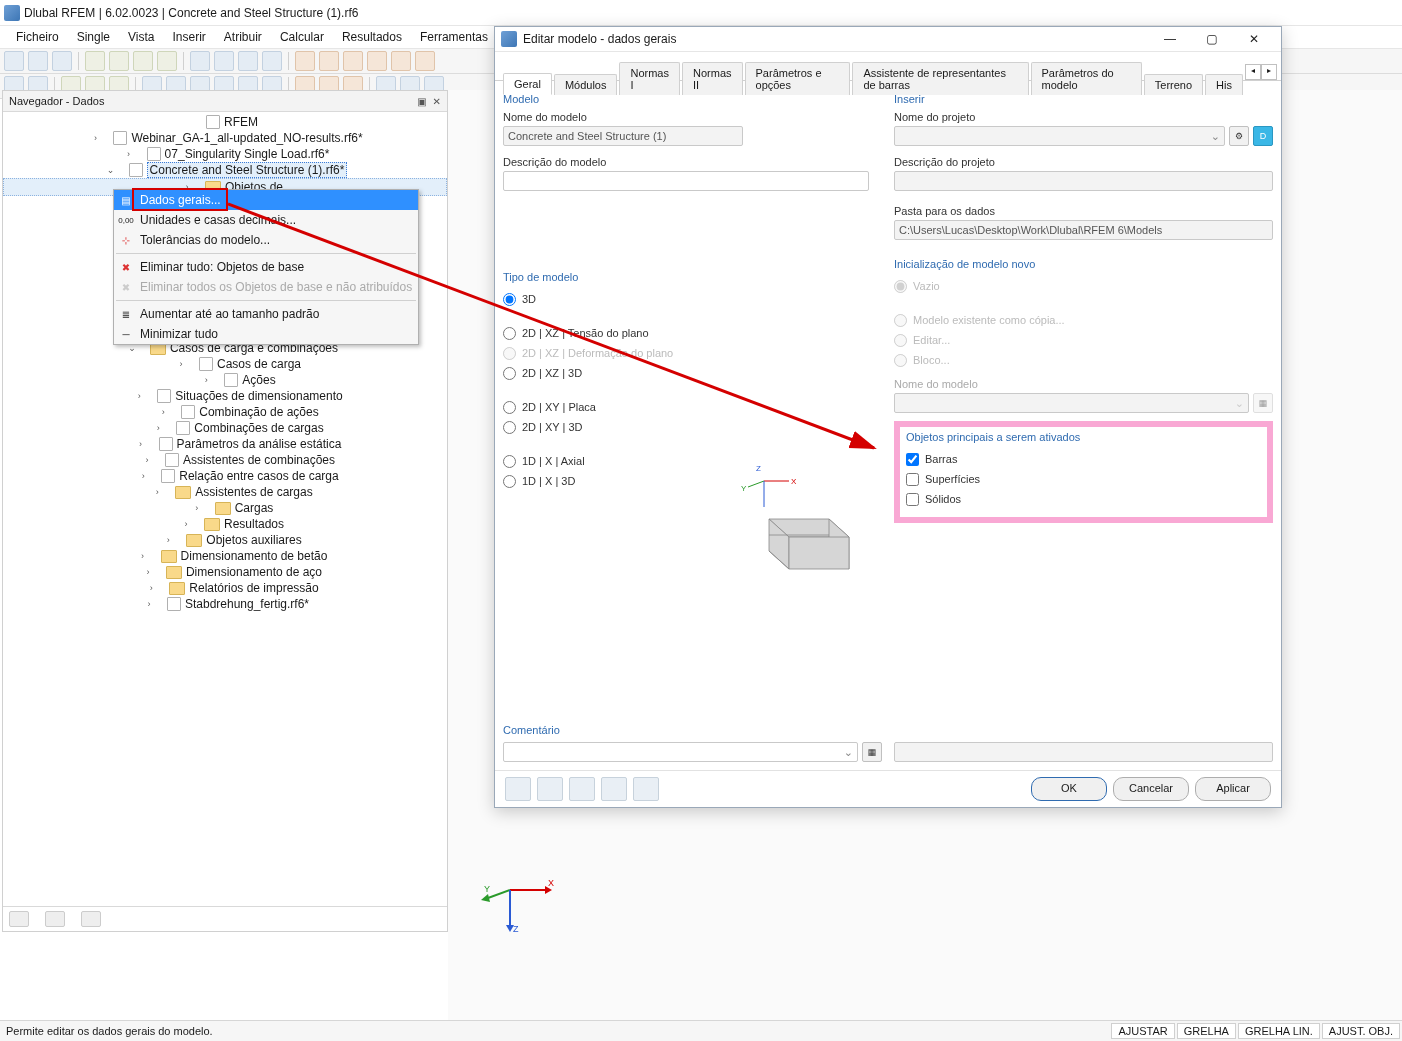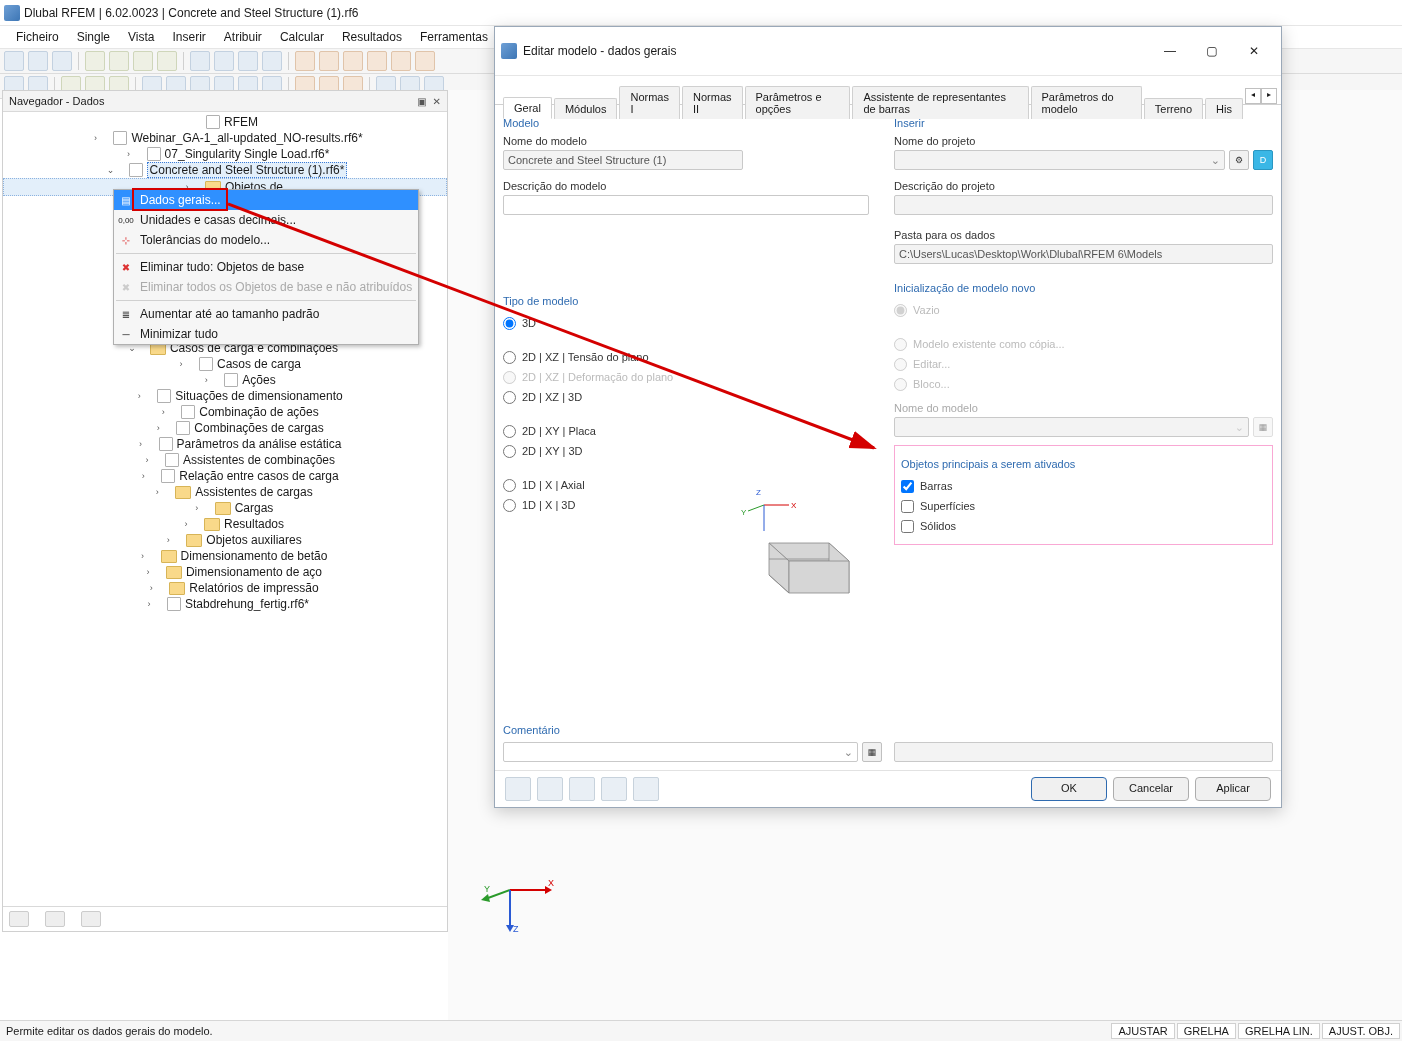--- a/index.html
+++ b/index.html
@@ -30,44 +30,44 @@
   .ctx-row.dis{color:#aaa;}
   .ctx-sep{height:1px;background:#d0d0d0;margin:3px 2px;}
   .ctx-icn{position:absolute;left:4px;width:16px;height:16px;display:flex;align-items:center;justify-content:center;font-size:10px;}
   .ctx-highlight-box{position:absolute;top:188px;left:132px;width:92px;height:19px;border:2px solid #d40000;z-index:60;pointer-events:none;}
   .nav-footer{height:24px;border-top:1px solid #d9d9d9;display:flex;align-items:center;padding-left:6px;gap:16px;}
   .nav-footer span{width:18px;height:14px;display:inline-block;background:#eee;border:1px solid #ccc;border-radius:2px;}
   .statusbar{position:absolute;bottom:0;left:0;right:0;height:20px;background:#f6f6f6;border-top:1px solid #d6d6d6;display:flex;align-items:center;font-size:11px;}
   .statusbar .left{padding-left:6px;flex:1;}
   .statusbar .cell{border:1px solid #d0d0d0;padding:1px 6px;margin-right:2px;background:#fff;}
   .dialog{position:absolute;top:26px;left:494px;width:786px;height:780px;background:#fff;border:1px solid #9aa8b8;box-shadow:0 4px 16px rgba(0,0,0,0.2);z-index:40;display:flex;flex-direction:column;}
-  .dlg-title{height:24px;background:#fff;display:flex;align-items:center;padding:12px 6px;border-bottom:1px solid #e6e6e6;}
+  .dlg-title{height:24px;background:#fff;display:flex;align-items:center;padding:0 6px;border-bottom:1px solid #e6e6e6;}
   .dlg-title .tt{margin-left:6px;flex:1;}
   .dlg-title .win-btn{width:42px;height:22px;text-align:center;color:#222;font-size:12px;line-height:22px;}
   .dlg-tabs{height:28px;background:#fff;border-bottom:1px solid #d0d0d0;display:flex;align-items:flex-end;padding-left:8px;gap:2px;}
   .dlg-tab{padding:4px 10px;border:1px solid #d0d0d0;border-bottom:none;border-radius:2px 2px 0 0;background:#f2f2f2;font-size:11px;position:relative;top:15px;}
   .dlg-tab.active{background:#fff;border-bottom:1px solid #fff;}
   .dlg-tabs .scroll{margin-left:auto;margin-right:4px;display:flex;gap:0;}
   .dlg-tabs .scroll span{width:14px;height:14px;border:1px solid #c0c0c0;text-align:center;font-size:8px;line-height:12px;}
   .dlg-body{flex:1;display:flex;padding:8px;gap:12px;font-size:11px;color:#333;}
   .col{flex:1;display:flex;flex-direction:column;}
   .sect-title{color:#2f6bb0;font-size:11px;margin:4px 0 6px;}
   .lbl{margin-bottom:3px;}
   .inp{height:18px;border:1px solid #c9c9c9;background:#fff;padding:0 4px;display:flex;align-items:center;color:#555;border-radius:2px;}
   .inp.ro{background:#f3f3f3;}
   .rad{display:flex;align-items:center;gap:6px;height:20px;}
   .rad input{margin:0;}
   .rad.dis{color:#bbb;}
   .chk{display:flex;align-items:center;gap:6px;height:20px;}
   .chk input{margin:0;}
-  .hl-box{border:1px solid #f9a8d4;padding:12px 6px 8px;margin-top:-6px;}
+  .hl-box{border:6px solid #f9a8d4;padding:4px 6px 8px;margin-top:-6px;}
   .dlg-footer{height:36px;border-top:1px solid #e2e2e2;display:flex;align-items:center;padding:0 10px;gap:6px;}
   .dlg-footer .ftr-icn{width:24px;height:22px;border:1px solid #c7d2dc;background:#e9eff5;border-radius:2px;}
   .dlg-footer .spacer{flex:1;}
-  .btn{width:74px;height:22px;border:1px solid #adadad;background:#f0f0f0;border-radius:4px;text-align:center;line-height:20px;font-size:11px;}
+  .btn{width:74px;height:22px;border:1px solid #adadad;background:#f0f0f0;border-radius:10px;text-align:center;line-height:20px;font-size:11px;}
   .btn.primary{border-color:#2f6bb0;}
   .bg-canvas{position:absolute;top:90px;left:448px;right:0;bottom:20px;background:#fafafa;}
   .axis{position:absolute;left:480px;top:860px;width:80px;height:80px;}
   .arrow-line{position:absolute;top:200px;left:228px;width:652px;height:250px;z-index:55;pointer-events:none;}
   .combo-btn{width:18px;height:18px;border:1px solid #c0c0c0;background:#f1f1f1;border-radius:2px;display:inline-flex;align-items:center;justify-content:center;font-size:9px;}
 </style>
 </head>
 <body>
 
 <div class="titlebar">

